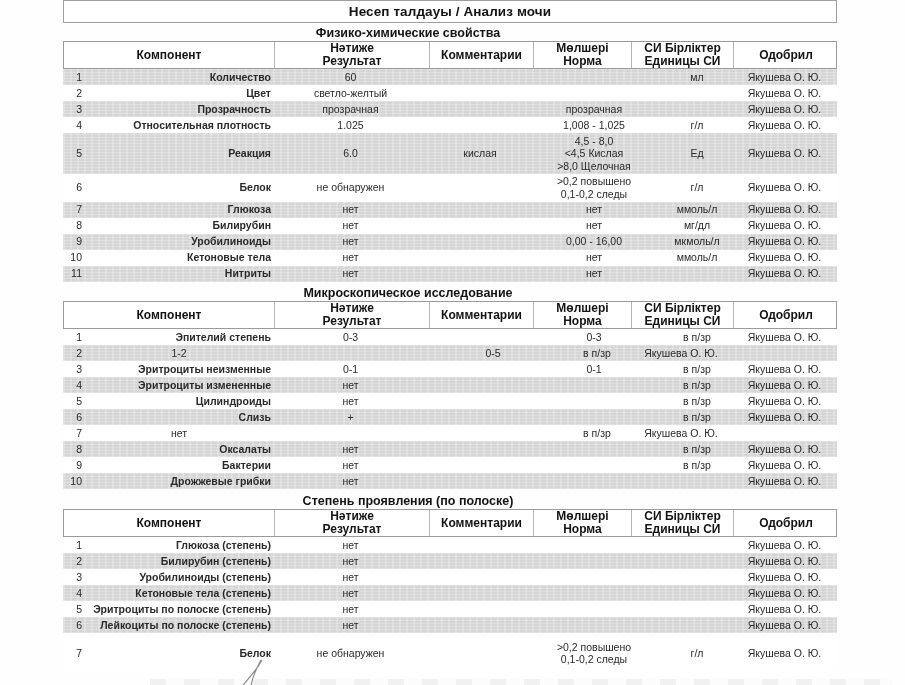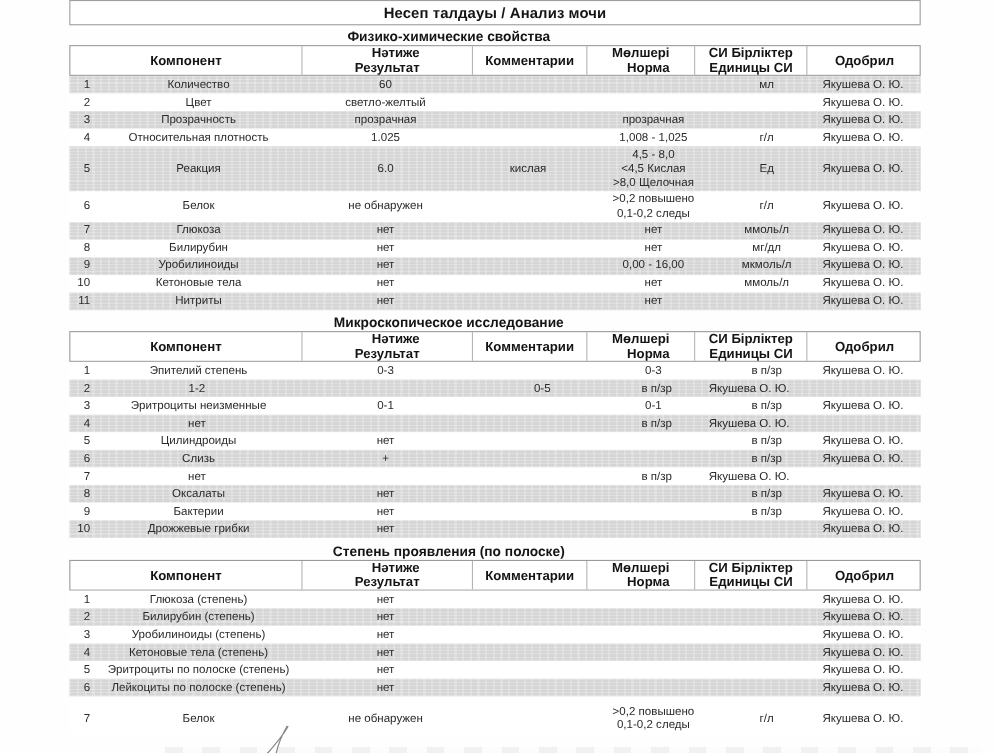--- a/index.html
+++ b/index.html
@@ -24,42 +24,42 @@
     width:100%;text-align:center;transform:translateX(-42px);
     font-size:12.5px;font-weight:bold;color:#141414;
     line-height:13px;margin-bottom:1px;white-space:nowrap;
   }
   .tbl{width:774px;}
   .thead-row{
     display:grid;grid-template-columns:22px 188px 155px 104px 98px 102px 105px;
     min-height:27px;border:1px solid #9a9a9a;box-sizing:border-box;background:#fff;
   }
   .th{
-    display:flex;align-items:center;justify-content:center;text-align:right;
+    display:flex;align-items:center;justify-content:center;text-align:center;
     font-size:12px;font-weight:bold;line-height:13px;color:#141414;
     white-space:pre-line;border-left:1px solid #b3b3b3;
   }
   .th.c-comp{grid-column:1 / 3;border-left:none;}
   .tr{
     display:grid;grid-template-columns:22px 188px 155px 104px 98px 102px 105px;
     min-height:16px;align-items:center;background:#fff;
   }
   .tr.shaded{
     background-color:#d9d9d9;
     background-image:
       repeating-linear-gradient(90deg, rgba(255,255,255,.22) 0 2px, rgba(0,0,0,0) 2px 7px),
       repeating-linear-gradient(0deg, rgba(255,255,255,.16) 0 1px, rgba(0,0,0,.02) 1px 3px);
   }
   .tr.gap-above{margin-top:6px;}
   .td{
     font-size:10.5px;line-height:12.5px;padding:1.5px 2px;box-sizing:border-box;
     text-align:center;white-space:pre-line;color:#2a2a2a;
   }
   .td.c-num{text-align:right;padding-right:3px;}
-  .td.c-comp{text-align:center;padding-left:5px;white-space:nowrap;}
+  .td.c-comp{text-align:right;padding-left:5px;white-space:nowrap;font-weight:bold;}
   .td.c-norm{transform:translateX(13px);}
   .td.c-units{transform:translateX(16px);}
   
   .signature{position:absolute;left:238px;top:659px;}
   .noise-strip{
     position:absolute;left:150px;top:679px;width:742px;height:6px;opacity:.5;
     background:repeating-linear-gradient(90deg, rgba(125,125,125,.20) 0 16px, rgba(125,125,125,.03) 16px 34px);
   }
 </style>
 </head>
@@ -240,20 +240,21 @@
     <div class="td c-comp">Эритроциты неизменные</div>
     <div class="td c-res">0-1</div>
     <div class="td c-com"></div>
     <div class="td c-norm">0-1</div>
     <div class="td c-units">в п/зр</div>
     <div class="td c-appr">Якушева О. Ю.</div>
   </div>
 
   <div class="tr shaded">
     <div class="td c-num">4</div>
+    <div class="td c-comp">Эритроциты измененные</div>
     <div class="td c-res">нет</div>
     <div class="td c-com"></div>
     <div class="td c-norm"></div>
     <div class="td c-units">в п/зр</div>
     <div class="td c-appr">Якушева О. Ю.</div>
   </div>
 
   <div class="tr">
     <div class="td c-num">5</div>
     <div class="td c-comp">Цилиндроиды</div>

